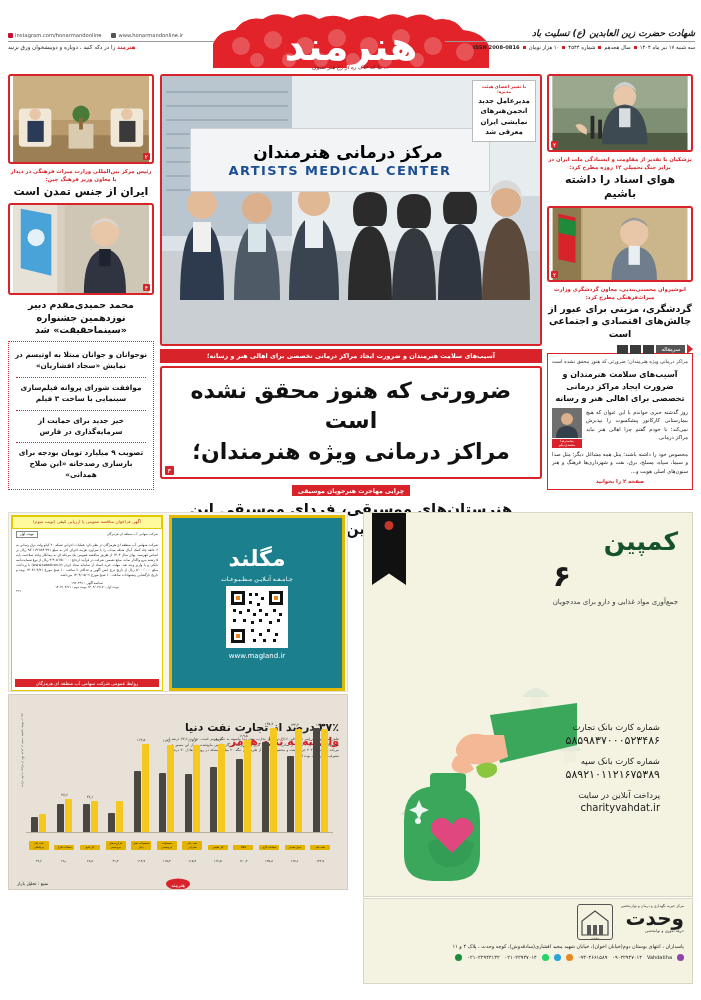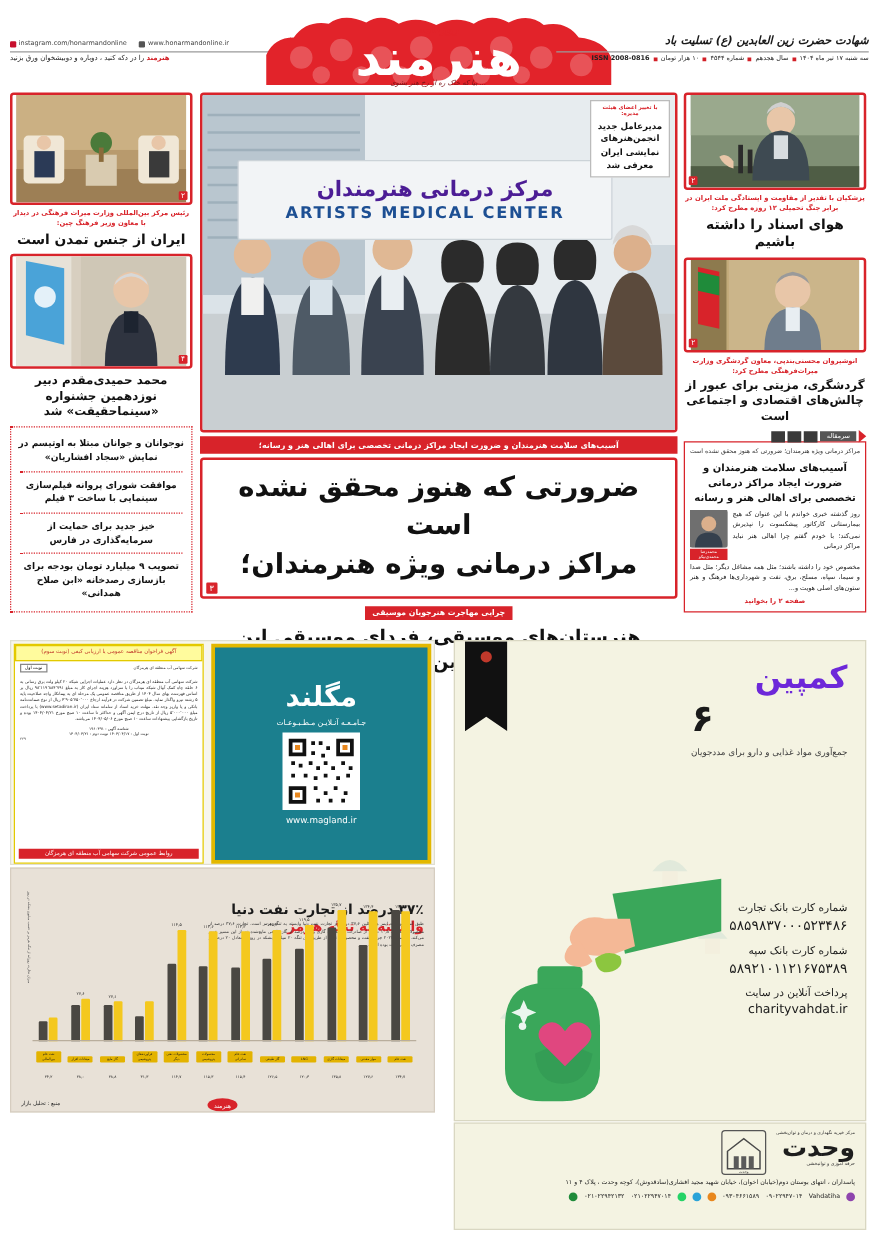--- a/index.html
+++ b/index.html
@@ -56,21 +56,21 @@
   
   .dotbox { border:1.4px dotted #d8232a; padding:4px 3px; margin-top:4px; }
   .dot-item { font-size:7.3px; font-weight:bold; color:#111; text-align:center; line-height:1.5; padding:4px 1px; }
   .dot-sep { height:0; border-top:1.2px dotted #d8232a; margin:1px 4px; }
 
   
   .lead-photo { position:relative; width:382px; height:272px; border:2px solid #d8232a; border-radius:3px; overflow:hidden; background:#dfe6ea;}
   .lp-inner { position:absolute; inset:0; }
   .sign-board { position:absolute; left:28px; top:52px; width:300px; height:64px; background:#f2f4f6; border:1px solid #ccd3d8; border-radius:2px;
                 display:flex; flex-direction:column; align-items:center; justify-content:center; gap:1px; }
-  .sign-fa { font-size:17px; font-weight:bold; color:#4c1d95; letter-spacing:0.5px;margin-left:16px;}
+  .sign-fa { font-size:17px; font-weight:bold; color:#000000; letter-spacing:0.5px;margin-left:16px;}
   .sign-en { font-size:13px; font-weight:bold; color:#1d4f93; letter-spacing:1.4px; direction:ltr;}
   .callout { position:absolute; right:4px; top:4px; width:64px; background:#fff; border:1px solid #bbb; padding:3px 2px; text-align:center;}
   .callout .ck { font-size:4.4px; color:#d8232a; font-weight:bold; margin-bottom:1.5px;}
   .callout .cl { font-size:7px; font-weight:bold; color:#111; line-height:1.5;}
 
   .lead-strip { margin-top:3px; background:#d8232a; color:#fff; font-size:6.4px; font-weight:bold; text-align:center; padding:2.5px 3px; line-height:1.4;}
   .lead-box { margin-top:3px; border:2px solid #d8232a; border-radius:3px; padding:8px 8px 10px; position:relative; }
   .lead-h { font-size:22px; font-weight:bold; color:#111; text-align:center; line-height:1.38; }
   .lead-pg { position:absolute; bottom:2px; left:3px; background:#d8232a; color:#fff; font-size:6.5px; padding:0.5px 2.5px; border-radius:1px;}
 
@@ -91,24 +91,24 @@
   .edit-aname { font-size:3.4px;color:#fff;background:#d8232a;text-align:center;padding:0.5px 0;margin-top:1px;}
   .edit-more { font-size:5.4px;color:#d8232a;font-weight:bold;text-align:center;margin-top:3px;}
 
   
   .bottom { position:absolute; top:512px; left:8px; width:685px; height:480px; }
 
   .ad-charity { position:absolute; right:0; top:0; width:330px; height:385px; background:#f4f3e2; border:1px solid #d9d7c2; overflow:hidden;}
   .banner-flag { position:absolute; left:8px; top:0; width:34px; height:72px; background:#111; clip-path: polygon(0 0,100% 0,100% 100%,50% 84%,0 100%);}
   .bf-dot { position:absolute; left:50%;top:8px;transform:translateX(-50%); width:9px;height:9px;background:#c0392b;border-radius:50%;}
   .ch-title { position:absolute; right:14px; top:14px; text-align:right;}
-  .ch-t1 { font-size:25px; font-weight:bold; color:#6d28d9; line-height:1.22;}
+  .ch-t1 { font-size:25px; font-weight:bold; color:#14532d; line-height:1.22;}
   .ch-t2 { font-size:25px; font-weight:bold; color:#1a1a1a; line-height:1.22;}
   .ch-sub { font-size:7px; color:#3a3a3a; margin-top:4px;}
-  .ch-info { position:absolute; right:14px; top:200px; text-align:right; }
+  .ch-info { position:absolute; right:32px; top:200px; text-align:right; }
   .ch-lbl { font-size:8.5px; color:#1a1a1a; margin-top:9px;}
   .ch-num { font-size:11px; color:#1a1a1a; letter-spacing:0.6px; margin-top:2px;}
   .ch-url { font-size:10px; color:#1a1a1a; direction:ltr; text-align:right; margin-top:2px;}
 
   .ad-footer { position:absolute; right:0; top:386px; width:330px; height:86px; background:#f4f3e2; border:1px solid #d9d7c2; }
   .vf-top { display:flex; justify-content:flex-start; gap:8px; padding:5px 8px 2px; }
   .vf-brandwrap { text-align:right; }
   .vf-kick { font-size:3.6px; color:#333;}
   .vf-brand { font-size:20px; font-weight:bold; color:#1d1d1d; line-height:1;}
   .vf-sub { font-size:3.8px; color:#333;}

